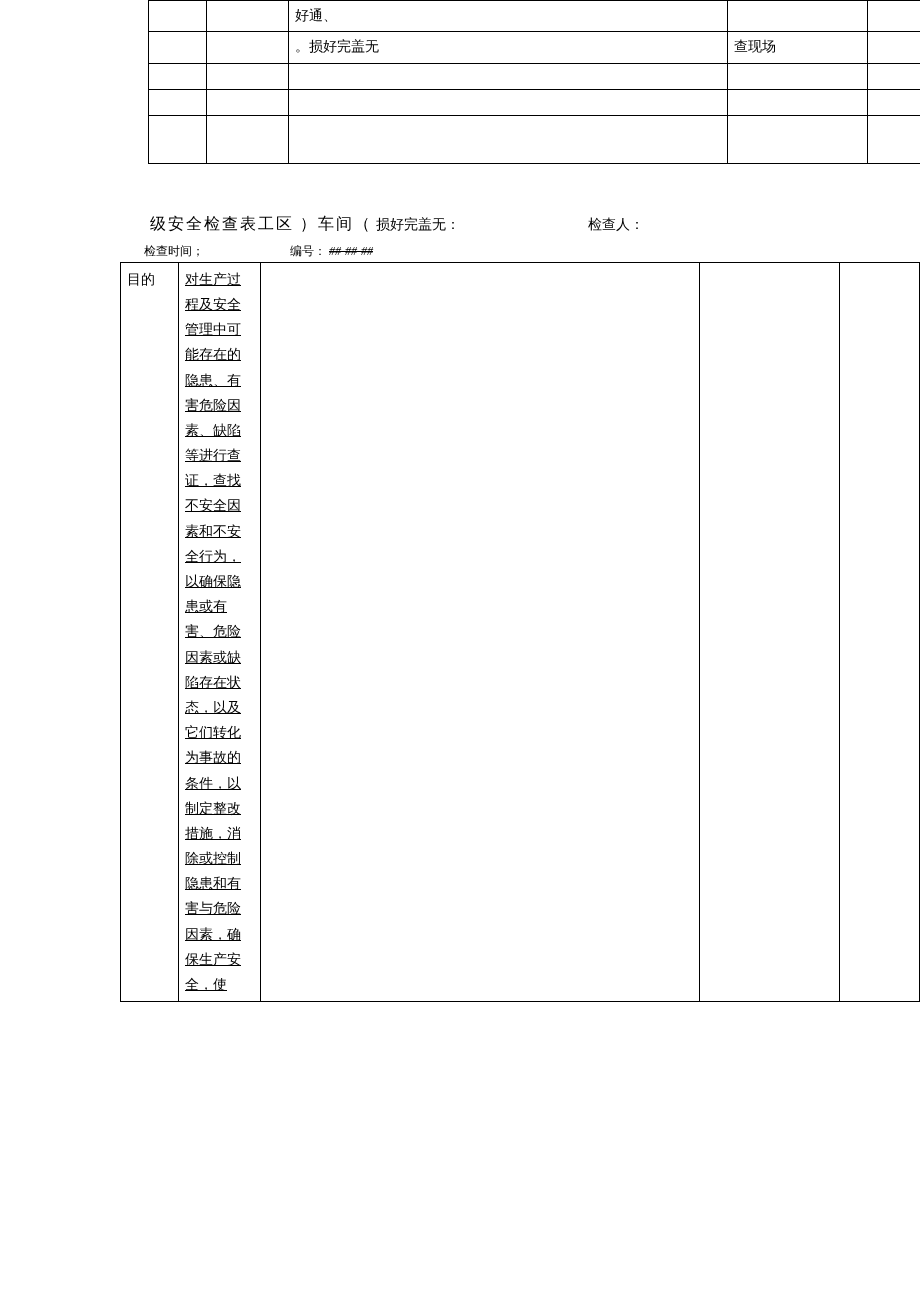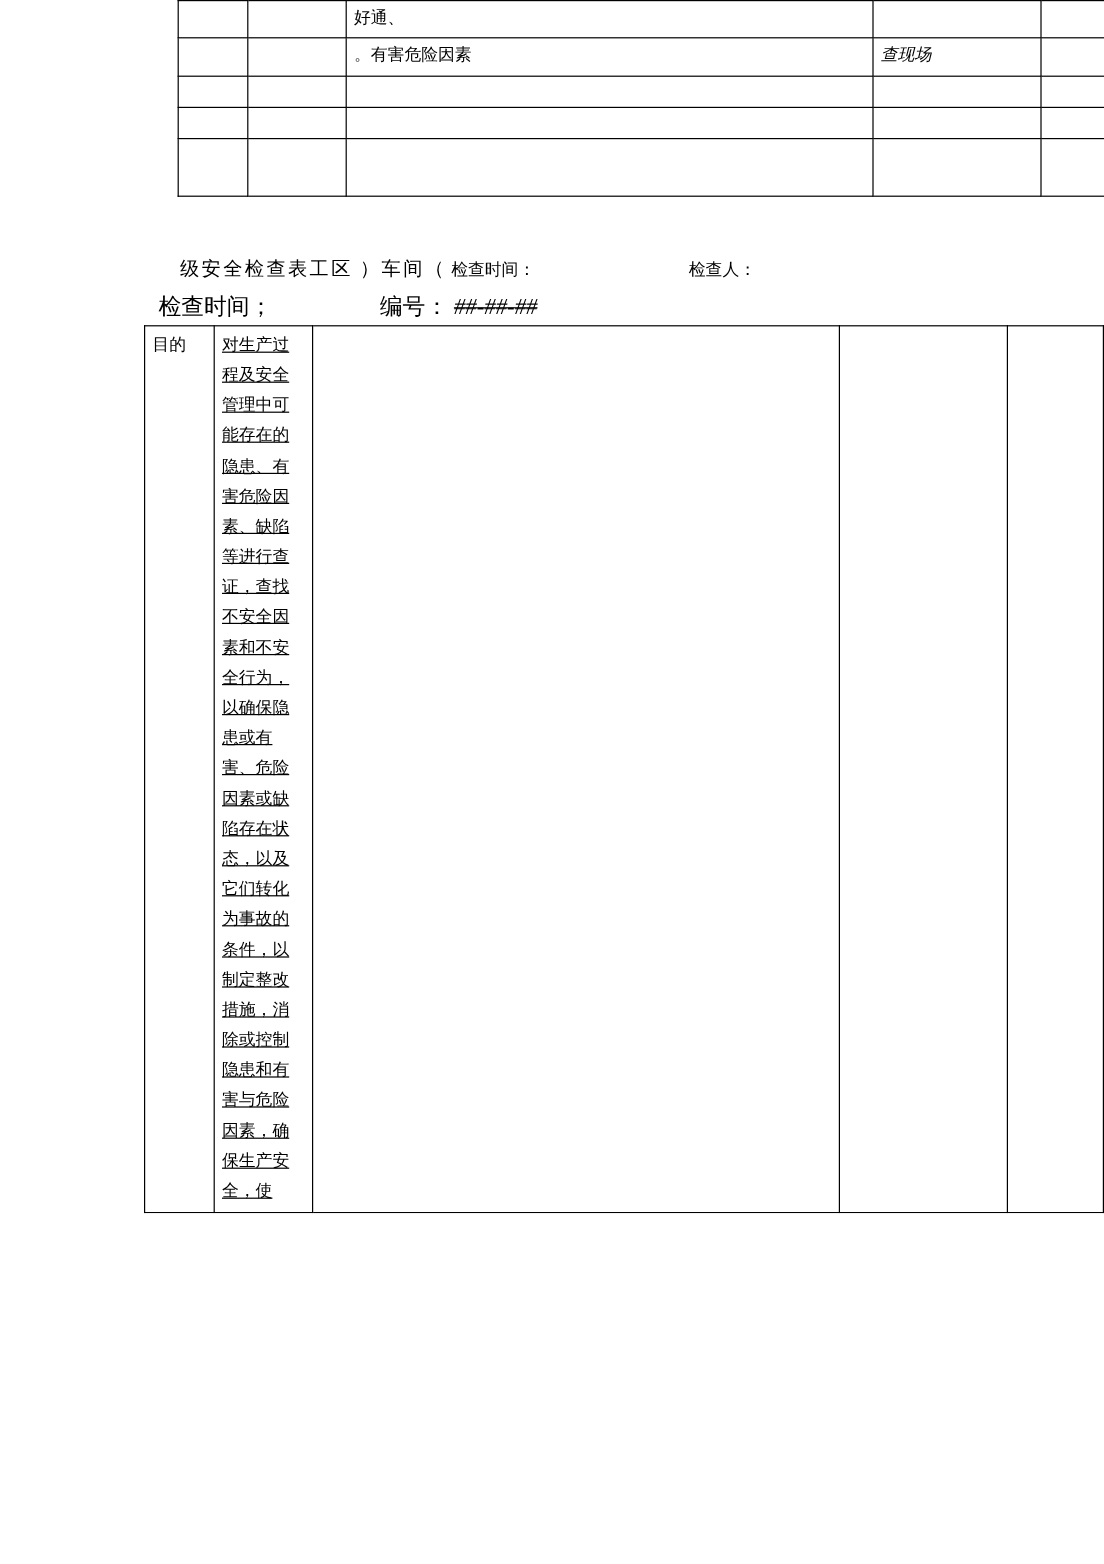--- a/index.html
+++ b/index.html
@@ -29,37 +29,37 @@
     td {
       border: 1px solid #000;
       vertical-align: top;
       padding: 4px 6px;
       font-size: 14px;
       line-height: 1.6;
     }
     .col1 { width: 58px; }
     .col2 { width: 82px; text-decoration: underline; }
     .col3 { width: auto; }
-    .col4 { width: 140px; font-style: italic; }
+    .col4 { width: 140px; }
     .col5 { width: 80px; }
     .header-line {
       margin: 40px 0 8px 30px;
       font-size: 16px;
     }
     .header-line .title-main {
       font-size: 16px;
       letter-spacing: 2px;
     }
     .header-line .field-label {
       font-size: 14px;
     }
     .gap1 { display: inline-block; width: 120px; }
     .subheader-line {
-      margin: 2px 0 2px 12px;
-      font-size: 19px;
+      margin: 2px 0 2px 24px;
+      font-size: 12px;
     }
     .subheader-line .gap2 { display: inline-block; width: 80px; }
     .subheader-line .doc-no {
       font-style: italic;
       text-decoration: line-through;
     }
     .vertical-text {
       line-height: 1.8;
       text-align: left;
     }
@@ -85,21 +85,21 @@
           <tr>
         <td class="col1"></td>
         <td class="col2"></td>
         <td class="col3">好通、</td>
         <td class="col4"></td>
         <td class="col5"></td>
       </tr>
       <tr>
         <td class="col1"></td>
         <td class="col2"></td>
-        <td class="col3">。有害危险因素</td>
+        <td class="col3">。损好完盖无</td>
         <td class="col4">查现场</td>
         <td class="col5"></td>
       </tr>
       <tr class="empty-short">
         <td class="col1"></td>
         <td class="col2"></td>
         <td class="col3"></td>
         <td class="col4"></td>
         <td class="col5"></td>
       </tr>
@@ -117,21 +117,21 @@
         <td class="col4"></td>
         <td class="col5"></td>
       </tr>
     </tbody>
       </table>
   </div>
 
   <div>
     <div class="header-line">
       <span class="title-main">级安全检查表工区  ）车间（</span>
-      <span class="field-label">检查时间：</span>
+      <span class="field-label">损好完盖无：</span>
       <span class="gap1"></span>
       <span class="field-label">检查人：</span>
     </div>
     <div class="subheader-line">
       <span>检查时间；</span>
       <span class="gap2"></span>
       <span>编号：</span>
       <span class="doc-no">##-##-##</span>
     </div>
 

